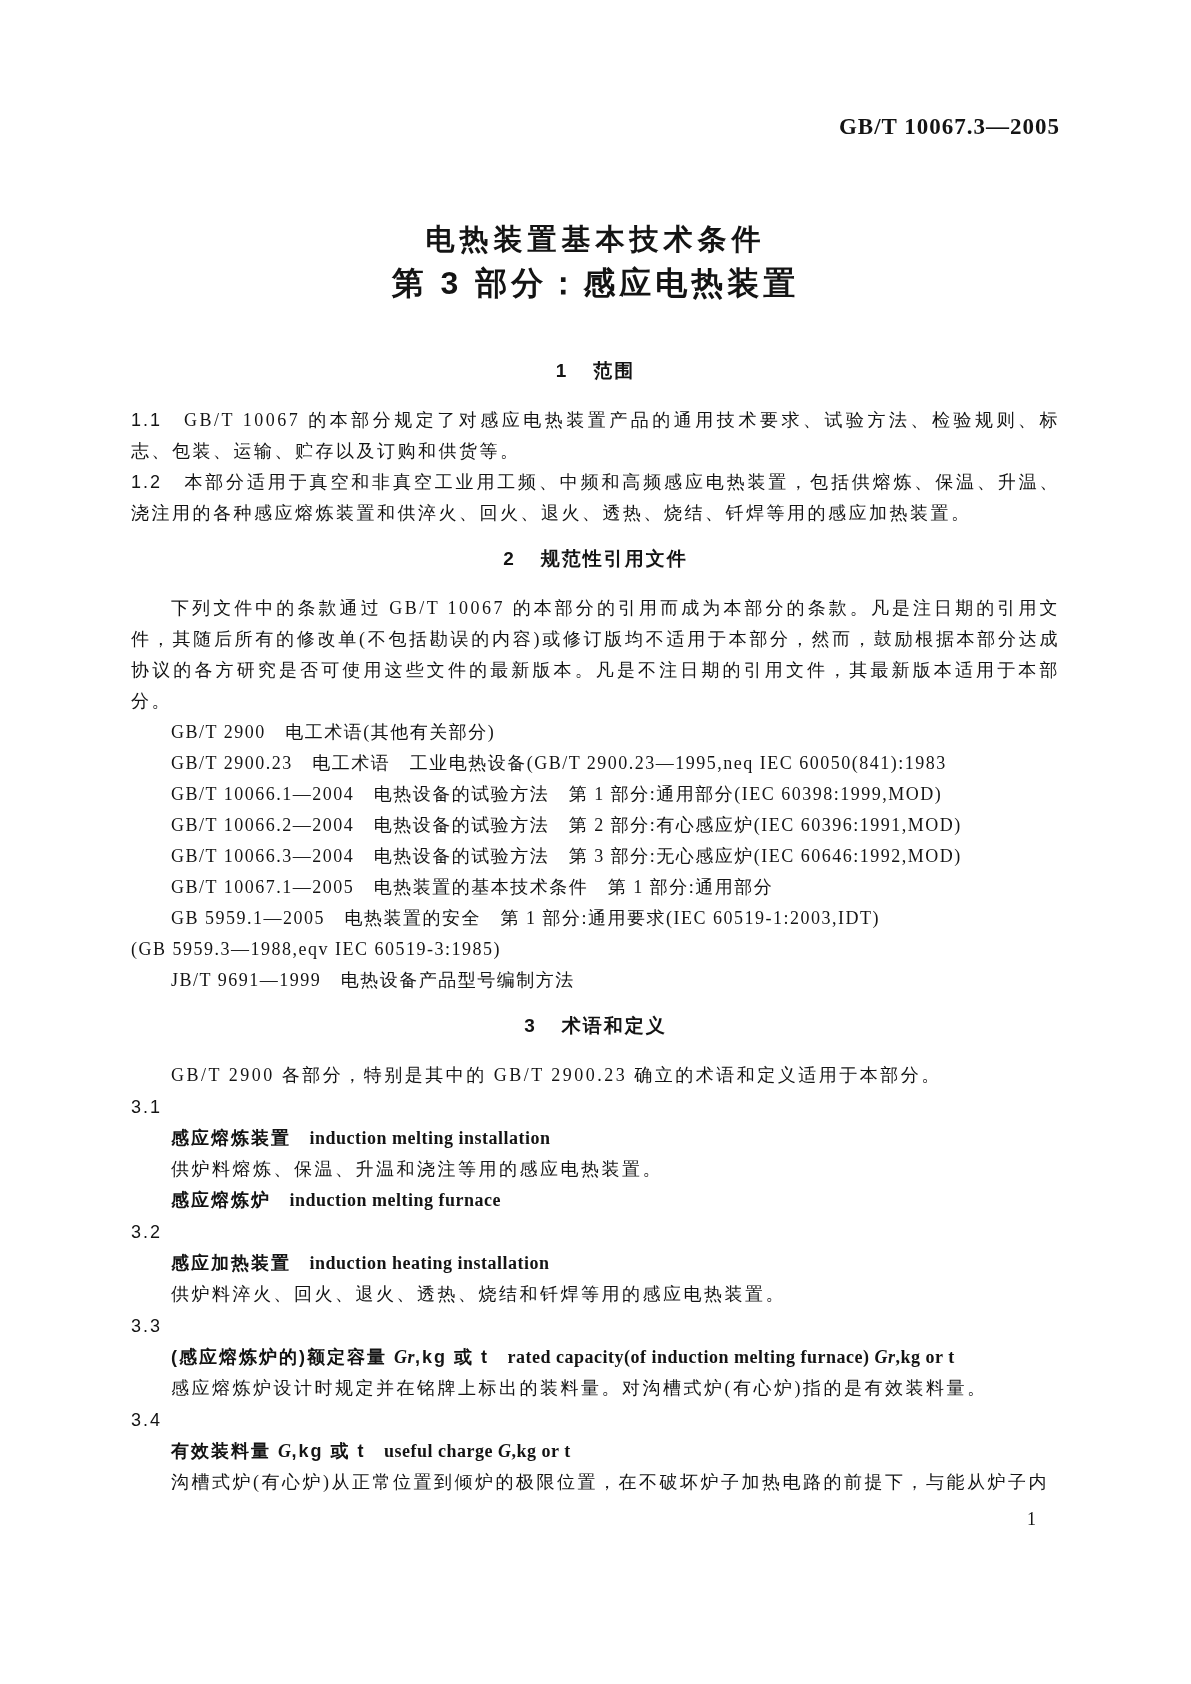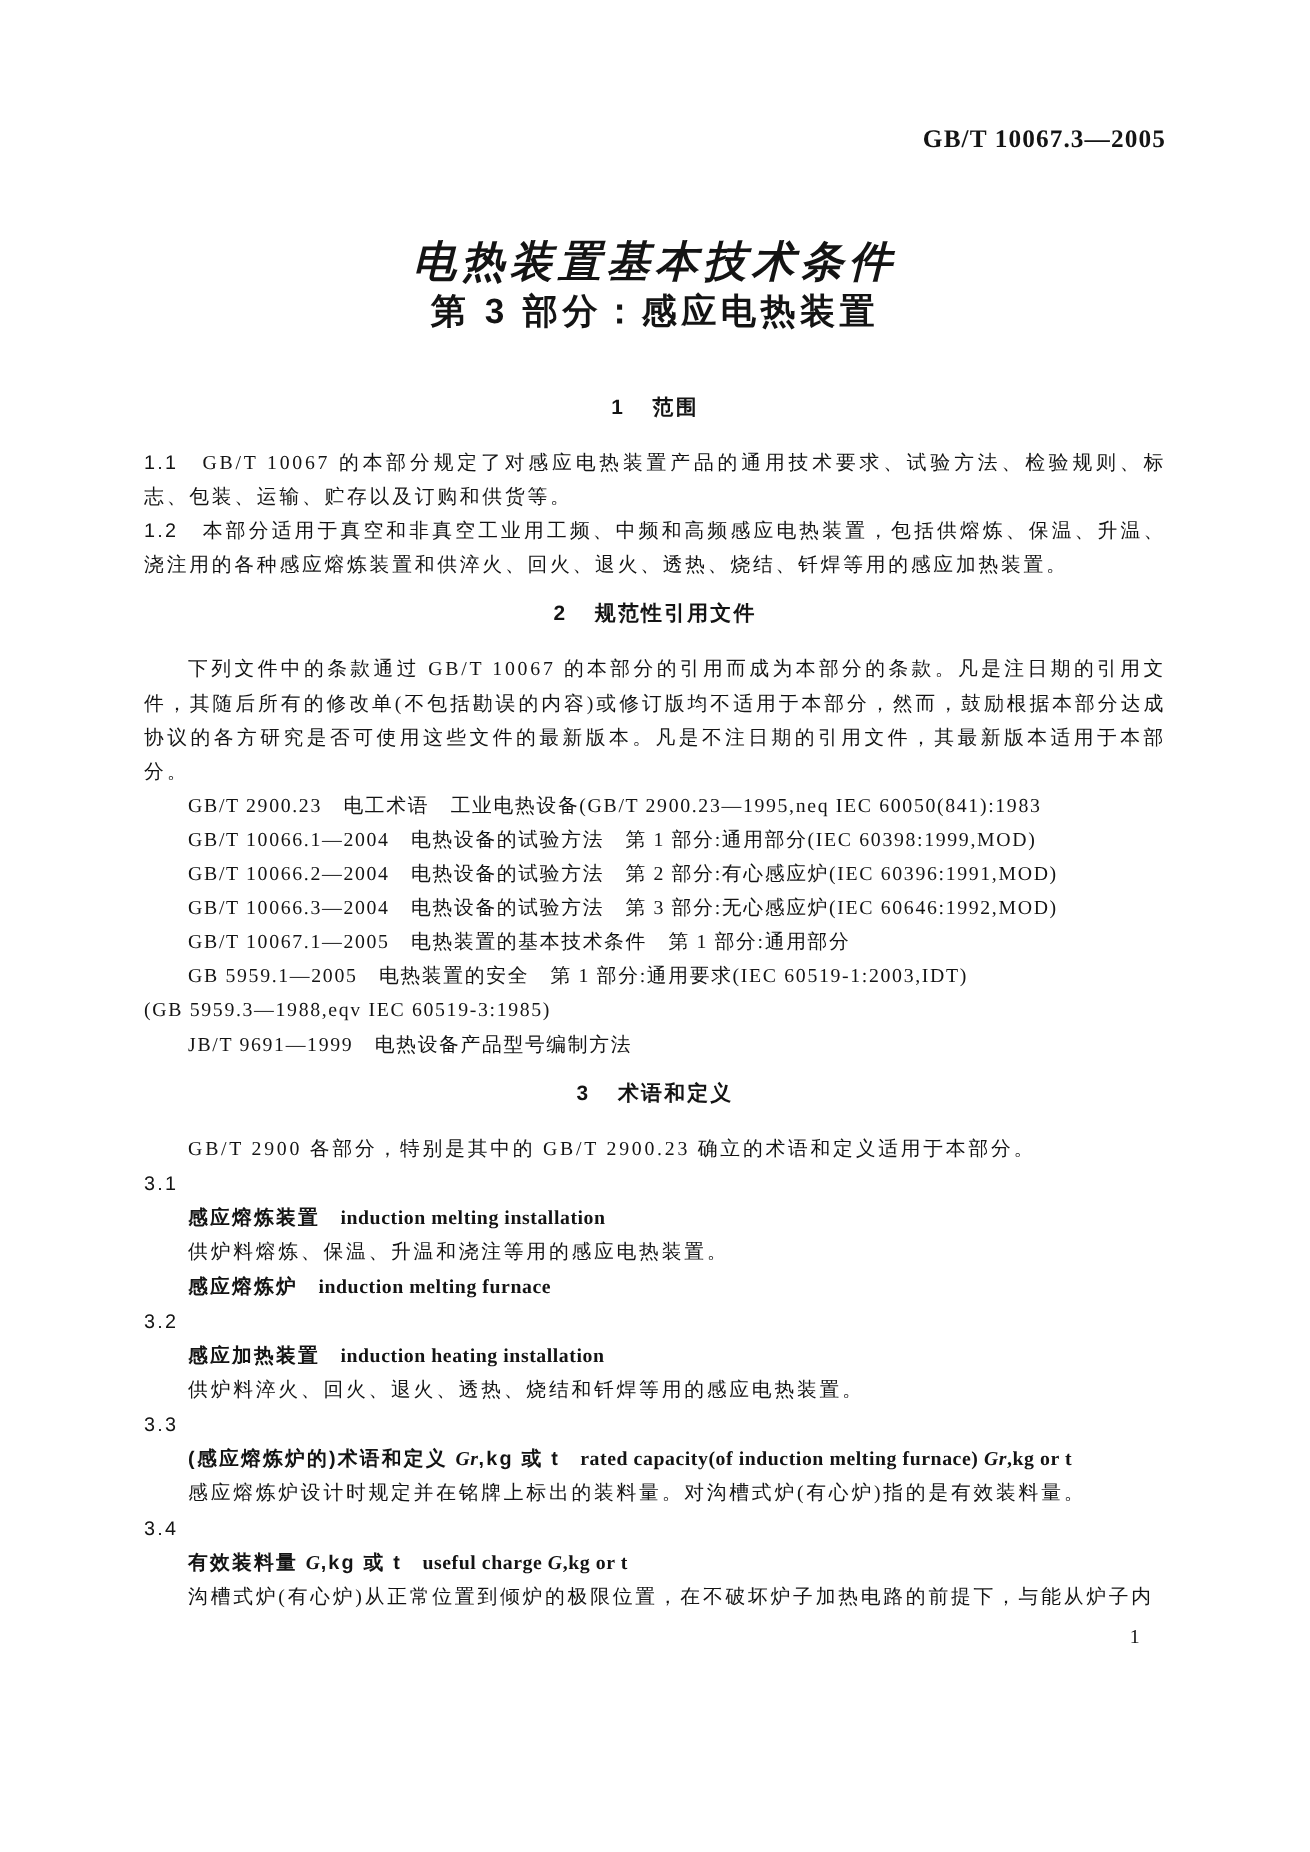--- a/index.html
+++ b/index.html
@@ -19,21 +19,21 @@
     font-size:23px;
     letter-spacing:1px;
     line-height:30px;
   }
   .doc-title {
     margin-top:78px;
     text-align:center;
     font-family:"Liberation Sans","DejaVu Sans",sans-serif;
     font-weight:bold;
   }
-  .title-line1 { font-size:39px; letter-spacing:5px; line-height:38px;font-style:italic; }
+  .title-line1 { font-size:29px; letter-spacing:5px; line-height:38px; }
   .title-line2 { font-size:32px; letter-spacing:4px; line-height:34px; margin-top:8px; }
 
   .content {
     margin-top:58px;
     font-family:"Liberation Serif","DejaVu Serif",serif;
     font-size:18px;
     line-height:31px;
   }
   .blk { }
   .heading {
@@ -89,39 +89,40 @@
     <div class="title-line1">电热装置基本技术条件</div>
     <div class="title-line2">第 3 部分：感应电热装置</div>
   </div>
 
   <div class="content">
       <div class="blk heading"><span class="num">1</span><span class="seg-t">范围</span></div>
       <div class="blk clause"><span class="num">1.1</span><span class="seg-t">GB/T 10067 的本部分规定了对感应电热装置产品的通用技术要求、试验方法、检验规则、标志、包装、运输、贮存以及订购和供货等。</span></div>
       <div class="blk clause"><span class="num">1.2</span><span class="seg-t">本部分适用于真空和非真空工业用工频、中频和高频感应电热装置，包括供熔炼、保温、升温、浇注用的各种感应熔炼装置和供淬火、回火、退火、透热、烧结、钎焊等用的感应加热装置。</span></div>
       <div class="blk heading"><span class="num">2</span><span class="seg-t">规范性引用文件</span></div>
       <div class="blk para"><span class="seg-t">下列文件中的条款通过 GB/T 10067 的本部分的引用而成为本部分的条款。凡是注日期的引用文件，其随后所有的修改单(不包括勘误的内容)或修订版均不适用于本部分，然而，鼓励根据本部分达成协议的各方研究是否可使用这些文件的最新版本。凡是不注日期的引用文件，其最新版本适用于本部分。</span></div>
+      <div class="blk ref"><span class="seg-t">GB/T 2900　电工术语(其他有关部分)</span></div>
       <div class="blk ref"><span class="seg-t">GB/T 2900.23　电工术语　工业电热设备(GB/T 2900.23—1995,neq IEC 60050(841):1983</span></div>
       <div class="blk ref"><span class="seg-t">GB/T 10066.1—2004　电热设备的试验方法　第 1 部分:通用部分(IEC 60398:1999,MOD)</span></div>
       <div class="blk ref"><span class="seg-t">GB/T 10066.2—2004　电热设备的试验方法　第 2 部分:有心感应炉(IEC 60396:1991,MOD)</span></div>
       <div class="blk ref"><span class="seg-t">GB/T 10066.3—2004　电热设备的试验方法　第 3 部分:无心感应炉(IEC 60646:1992,MOD)</span></div>
       <div class="blk ref"><span class="seg-t">GB/T 10067.1—2005　电热装置的基本技术条件　第 1 部分:通用部分</span></div>
       <div class="blk ref"><span class="seg-t">GB 5959.1—2005　电热装置的安全　第 1 部分:通用要求(IEC 60519-1:2003,IDT)</span></div>
       <div class="blk refcont"><span class="seg-t">(GB 5959.3—1988,eqv IEC 60519-3:1985)</span></div>
       <div class="blk ref"><span class="seg-t">JB/T 9691—1999　电热设备产品型号编制方法</span></div>
       <div class="blk heading"><span class="num">3</span><span class="seg-t">术语和定义</span></div>
       <div class="blk para"><span class="seg-t">GB/T 2900 各部分，特别是其中的 GB/T 2900.23 确立的术语和定义适用于本部分。</span></div>
       <div class="blk label"><span class="seg-t">3.1</span></div>
       <div class="blk term"><span class="seg-zh">感应熔炼装置</span><span class="seg-en">　induction melting installation</span></div>
       <div class="blk def"><span class="seg-t">供炉料熔炼、保温、升温和浇注等用的感应电热装置。</span></div>
       <div class="blk term"><span class="seg-zh">感应熔炼炉</span><span class="seg-en">　induction melting furnace</span></div>
       <div class="blk label"><span class="seg-t">3.2</span></div>
       <div class="blk term"><span class="seg-zh">感应加热装置</span><span class="seg-en">　induction heating installation</span></div>
       <div class="blk def"><span class="seg-t">供炉料淬火、回火、退火、透热、烧结和钎焊等用的感应电热装置。</span></div>
       <div class="blk label"><span class="seg-t">3.3</span></div>
-      <div class="blk term"><span class="seg-zh">(感应熔炼炉的)术语和定义 </span><span class="seg-var">Gr</span><span class="seg-zh">,kg 或 t</span><span class="seg-en">　rated capacity(of induction melting furnace) </span><span class="seg-var">Gr</span><span class="seg-en">,kg or t</span></div>
+      <div class="blk term"><span class="seg-zh">(感应熔炼炉的)额定容量 </span><span class="seg-var">Gr</span><span class="seg-zh">,kg 或 t</span><span class="seg-en">　rated capacity(of induction melting furnace) </span><span class="seg-var">Gr</span><span class="seg-en">,kg or t</span></div>
       <div class="blk def"><span class="seg-t">感应熔炼炉设计时规定并在铭牌上标出的装料量。对沟槽式炉(有心炉)指的是有效装料量。</span></div>
       <div class="blk label"><span class="seg-t">3.4</span></div>
       <div class="blk term"><span class="seg-zh">有效装料量 </span><span class="seg-var">G</span><span class="seg-zh">,kg 或 t</span><span class="seg-en">　useful charge </span><span class="seg-var">G</span><span class="seg-en">,kg or t</span></div>
       <div class="blk def"><span class="seg-t">沟槽式炉(有心炉)从正常位置到倾炉的极限位置，在不破坏炉子加热电路的前提下，与能从炉子内</span></div>
     </div>
 
   <div class="page-number">1</div>
 </div>
 
 </body></html>

